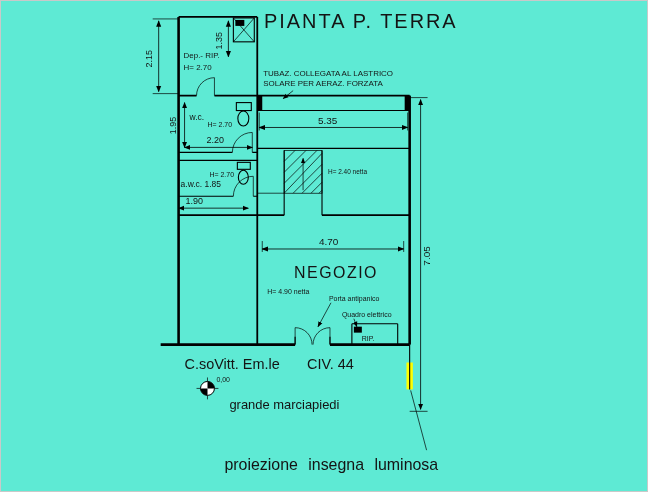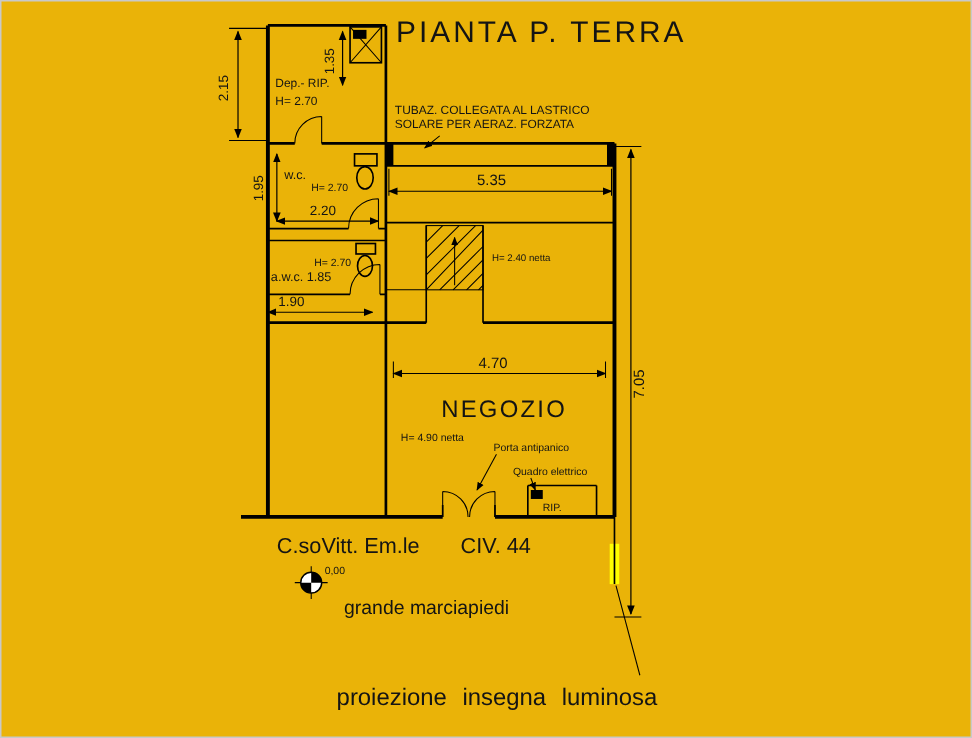--- a/index.html
+++ b/index.html
@@ -1,17 +1,17 @@
 <!DOCTYPE html>
 <html><head>
 <meta charset="utf-8">
 <style>
   html,body{margin:0;padding:0;background:#ffffff}
   .canvas{
-    position:relative;width:648px;height:492px;background:#eab308;
+    position:relative;width:648px;height:492px;background:#5eead4;
     border:1px solid #c9c9c9;box-sizing:border-box;
     font-family:"Liberation Sans","DejaVu Sans",sans-serif;
     text-align:center;
   }
   svg{display:block;width:100%;height:100%}
   text{fill:#141414;font-family:"Liberation Sans","DejaVu Sans",sans-serif}
   .t-title{font-size:20px;letter-spacing:2px}
   .t-room{font-size:16px;letter-spacing:1.5px}
   .t-street{font-size:14.5px}
   .t-side{font-size:13px}

